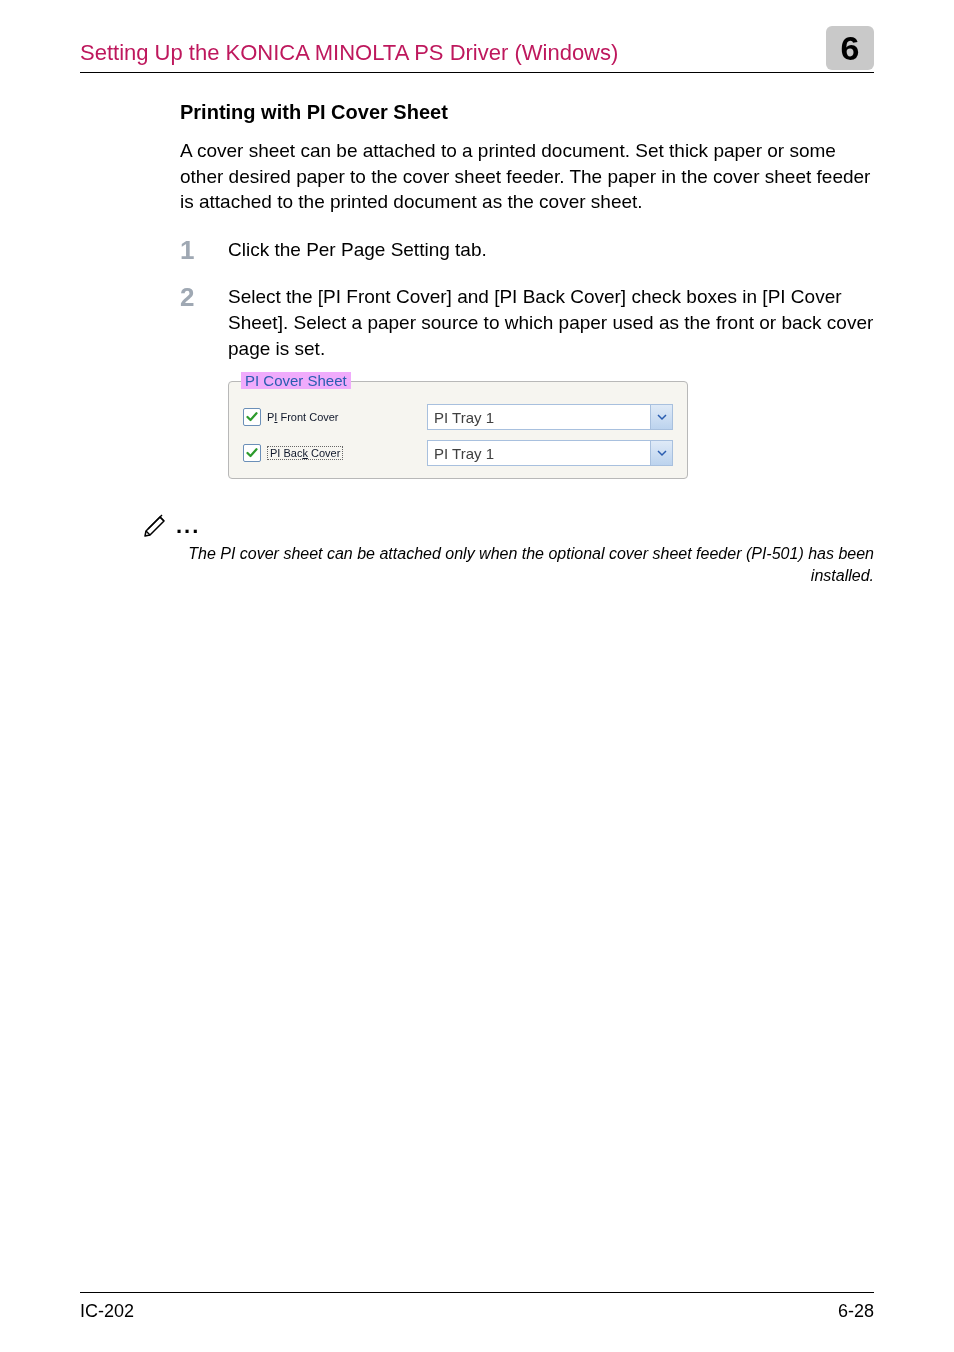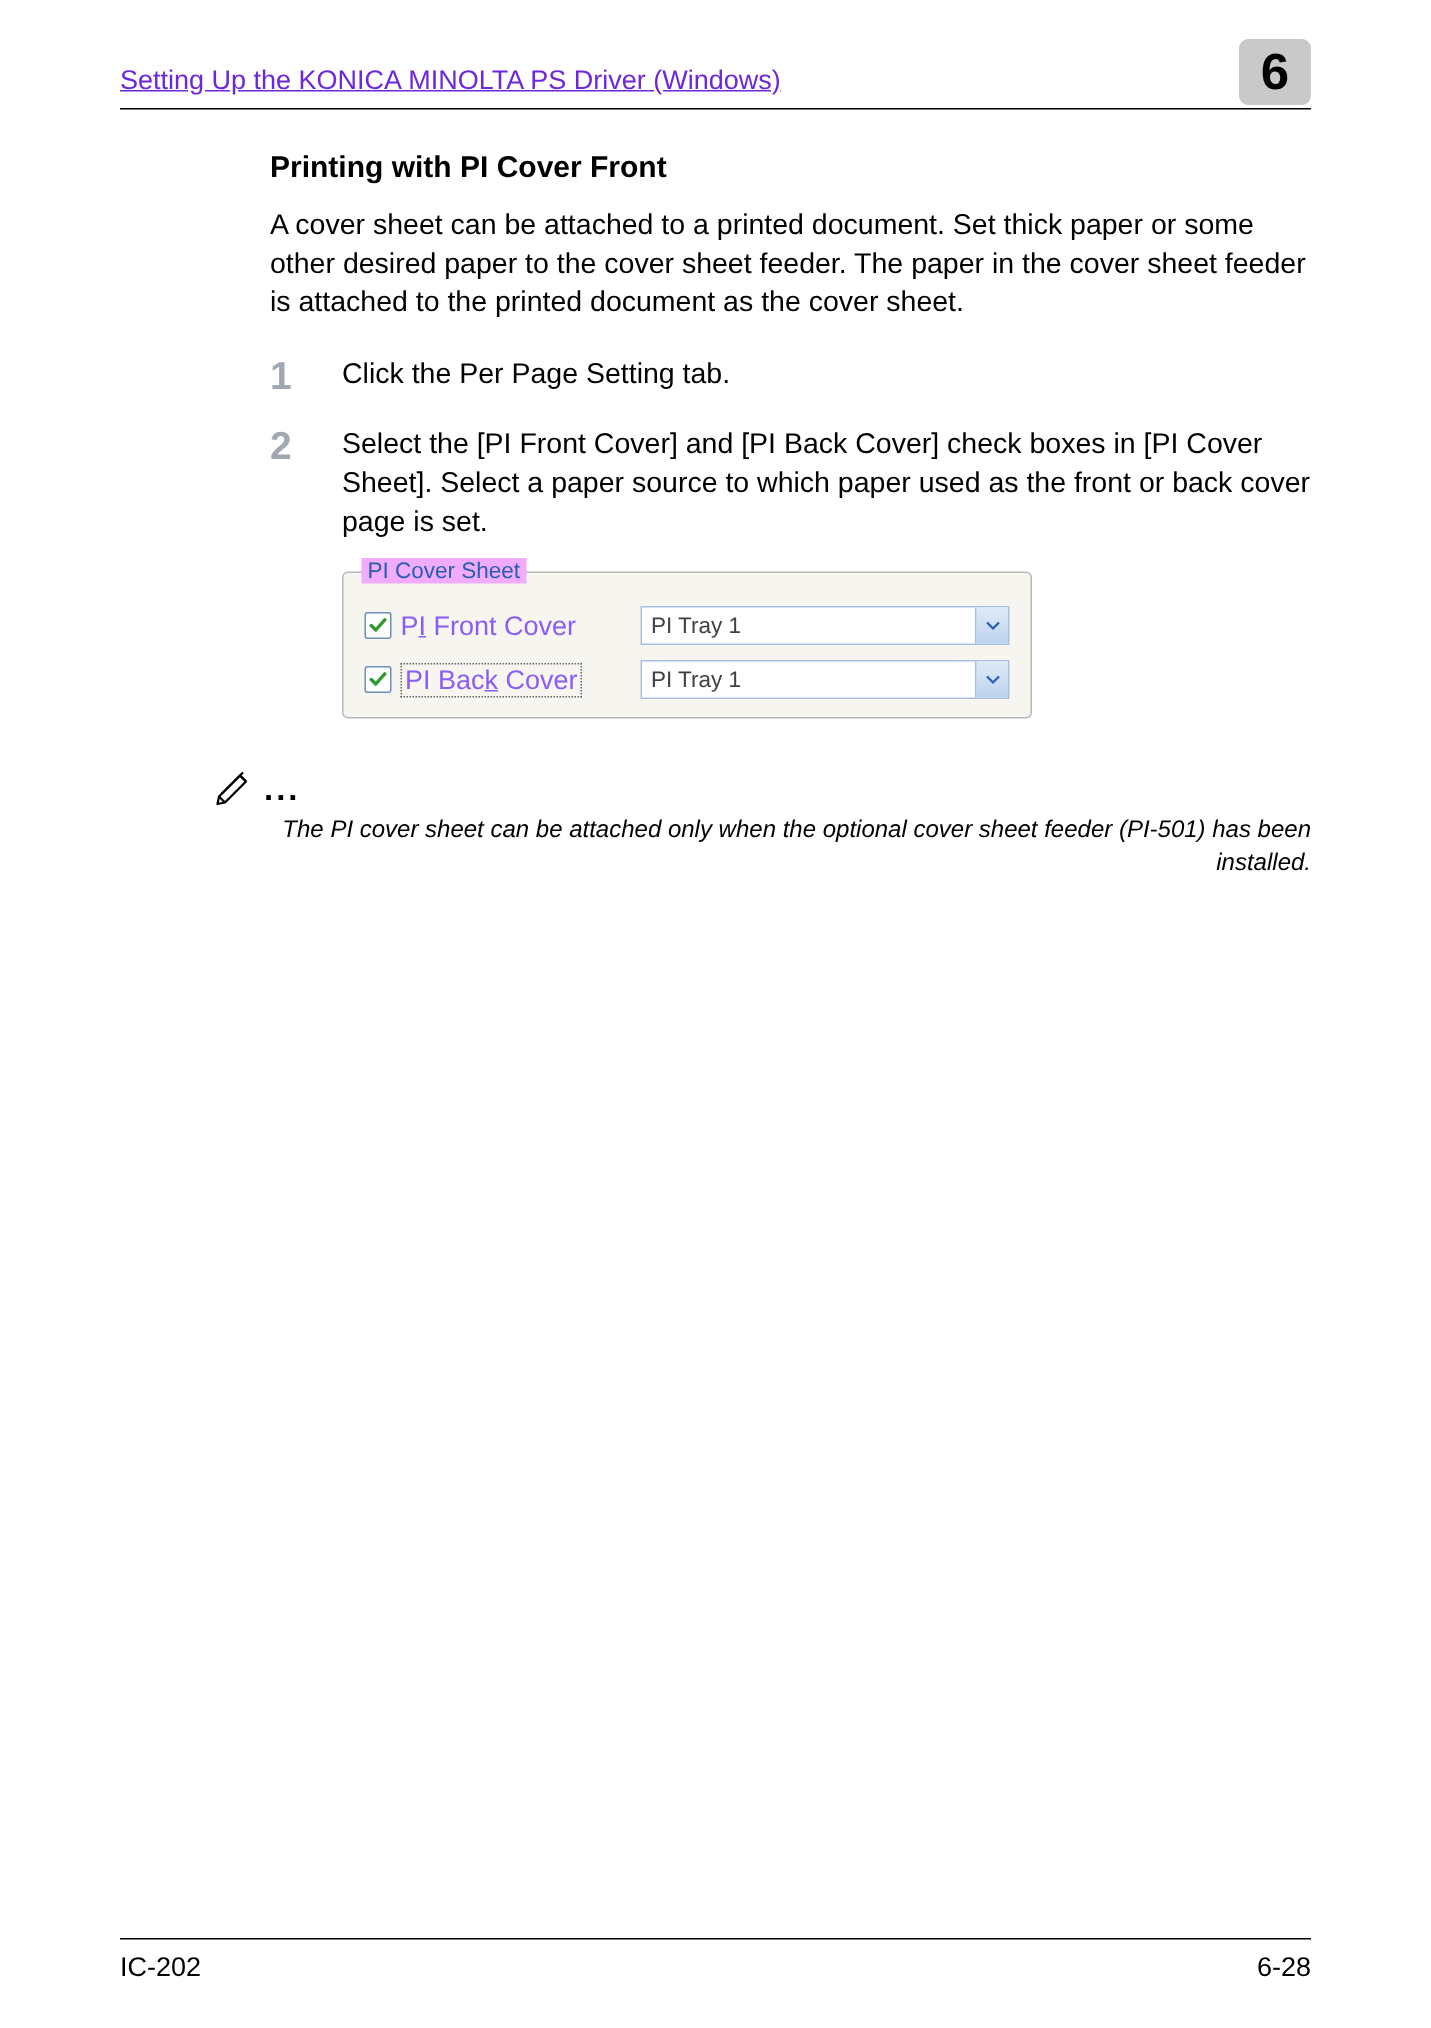--- a/index.html
+++ b/index.html
@@ -22,23 +22,22 @@
       flex-direction: column;
     }
     .header-row {
       display: flex;
       align-items: center;
       justify-content: space-between;
       border-bottom: 1px solid #000;
       padding-bottom: 2px;
     }
     .header-title {
-      font-size: 18px;
-      color: #6d28d9;
-      text-decoration: underline;
+      font-size: 22px;
+      color: #be185d;
     }
     .chapter-badge {
       width: 48px;
       height: 44px;
       background: #c9c9c9;
       border-radius: 6px;
       display: flex;
       align-items: center;
       justify-content: center;
       font-size: 34px;
@@ -120,22 +119,22 @@
       display: flex;
       align-items: center;
       justify-content: center;
       flex-shrink: 0;
     }
     .cb-box svg {
       width: 12px;
       height: 12px;
     }
     .cb-label {
-      font-size: 18px;
-      color: #8b5cf6;
+      font-size: 11px;
+      color: #0f172a;
     }
     .cb-label.dotted {
       border: 1px dotted #666;
       padding: 0 2px;
     }
     .cb-ul { text-decoration: underline; }
     .ps-select {
       flex: 1;
       height: 26px;
       border: 1px solid #a8c0de;
@@ -209,21 +208,21 @@
 
 <div class="page">
   <div class="header-row">
     <span class="header-title">Setting Up the KONICA MINOLTA PS Driver (Windows)</span>
     <div class="chapter-badge">
       <span>6</span>
     </div>
   </div>
 
   <div class="content">
-    <div class="section-title">Printing with PI Cover Front</div>
+    <div class="section-title">Printing with PI Cover Sheet</div>
     <div class="intro-para">A cover sheet can be attached to a printed document. Set thick paper or some other desired paper to the cover sheet feeder. The paper in the cover sheet feeder is attached to the printed document as the cover sheet.</div>
 
     <div class="step">
       <div class="step-num">1</div>
       <div class="step-text">Click the Per Page Setting tab.</div>
     </div>
 
     <div class="step">
       <div class="step-num">2</div>
       <div class="step-text">Select the [PI Front Cover] and [PI Back Cover] check boxes in [PI Cover Sheet]. Select a paper source to which paper used as the front or back cover page is set.</div>

